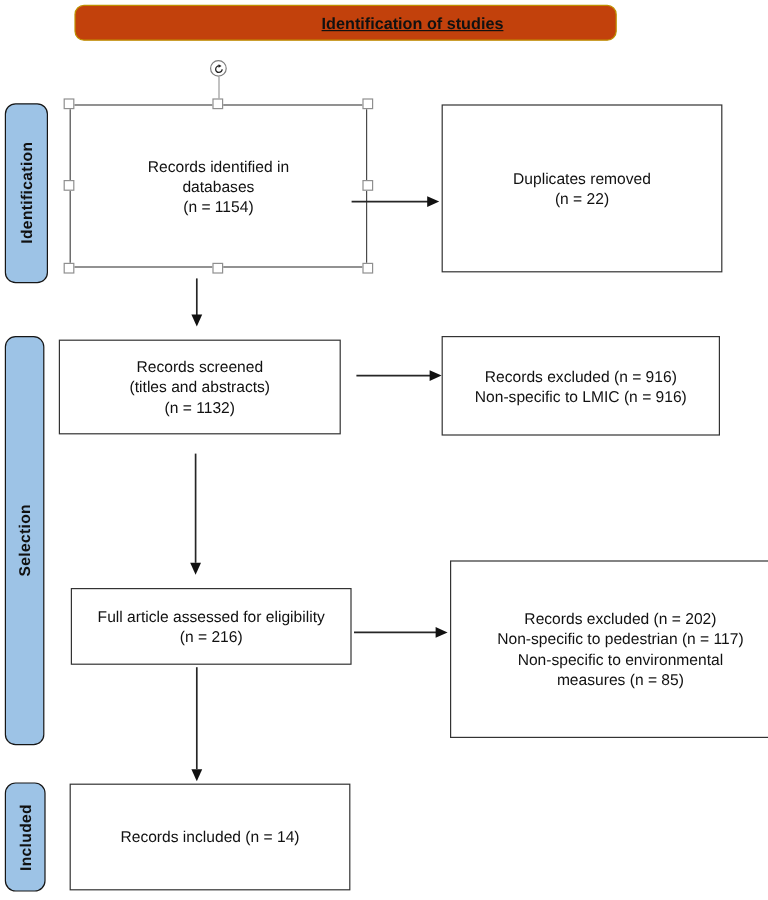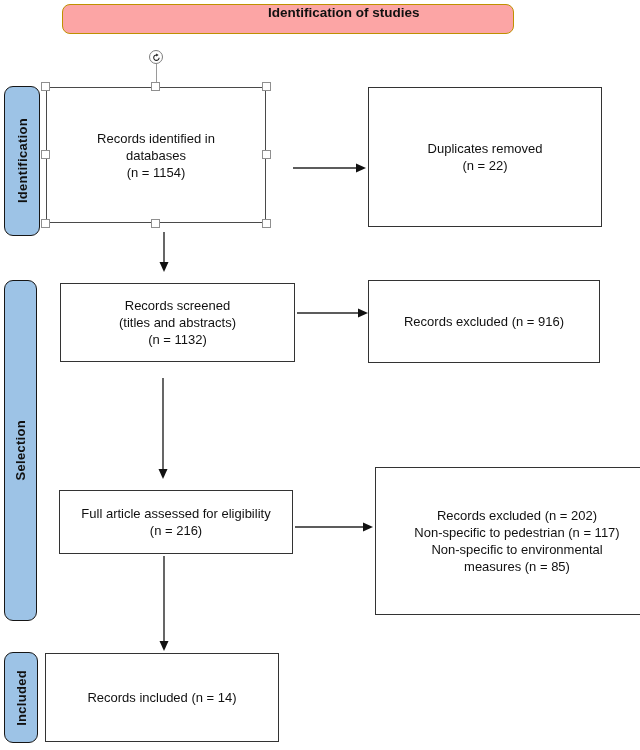--- a/index.html
+++ b/index.html
@@ -3,22 +3,22 @@
 <meta charset="utf-8">
 <style>
   html,body { margin:0; padding:0; background:#fff; }
   .canvas {
     position:relative; width:640px; height:750px; background:#ffffff;
     font-family:"Liberation Sans", sans-serif; overflow:hidden; color:#111;
   }
   
   .banner {
     position:absolute; left:62px; top:4px; width:452px; height:30px;
-    background:#fca5a5; border:1.5px solid #BF9000; border-radius:8px;
-    display:flex; align-items:flex-start; box-sizing:border-box;
+    background:#c2410c; border:1.5px solid #BF9000; border-radius:8px;
+    display:flex; align-items:center; box-sizing:border-box;text-decoration:underline;
   }
   .banner span {
     font-weight:bold; font-size:13.5px; padding-left:205px; white-space:nowrap;
   }
   
   .fbox {
     position:absolute; background:#ffffff; border:1.6px solid #333333;
     box-sizing:border-box; display:flex; flex-direction:column;
     align-items:center; justify-content:center; text-align:center;
     font-size:13px; line-height:17px;
@@ -75,21 +75,21 @@
   <div class="stage" style="left:4px; top:86px; width:36px; height:150px;">
     <span>Identification</span>
   </div>
   <div class="stage" style="left:4px; top:280px; width:33px; height:341px;">
     <span>Selection</span>
   </div>
   <div class="stage" style="left:4px; top:652px; width:34px; height:91px;">
     <span>Included</span>
   </div>
 
-  <div class="sel-wrap" style="left:46px; top:87px; width:220px; height:136px;">
+  <div class="sel-wrap" style="left:58px; top:87px; width:248px; height:136px;">
     <div class="fbox">
       <div class="ln">Records identified in</div>
       <div class="ln">databases</div>
       <div class="ln">(n = 1154)</div>
     </div>
     <div class="rot-stem"></div>
     <div class="rot-circle">
       <svg width="9" height="9" viewBox="0 0 10 10">
         <path d="M7.9,5.2 A3,3 0 1 1 5,2.2" fill="none" stroke="#222" stroke-width="1.2"></path>
         <polygon points="4.6,0.5 7.4,2.2 4.6,3.9" fill="#222"></polygon>
@@ -103,43 +103,44 @@
     <div class="handle h-sw"></div>
     <div class="handle h-s"></div>
     <div class="handle h-se"></div>
   </div>
 
   <div class="fbox" style="left:368px; top:87px; width:234px; height:140px;">
     <div class="ln">Duplicates removed</div>
     <div class="ln">(n = 22)</div>
   </div>
 
-  <div class="fbox" style="left:60px; top:283px; width:235px; height:79px;">
+  <div class="fbox" style="left:49px; top:283px; width:235px; height:79px;">
     <div class="ln">Records screened</div>
     <div class="ln">(titles and abstracts)</div>
     <div class="ln">(n = 1132)</div>
   </div>
 
   <div class="fbox" style="left:368px; top:280px; width:232px; height:83px;text-align:right;">
     <div class="ln">Records excluded (n = 916)</div>
+    <div class="ln">Non-specific to LMIC (n = 916)</div>
   </div>
 
   <div class="fbox" style="left:59px; top:490px; width:234px; height:64px;">
     <div class="ln">Full article assessed for eligibility</div>
     <div class="ln">(n = 216)</div>
   </div>
 
   <div class="fbox" style="left:375px; top:467px; width:284px; height:148px;">
     <div class="ln">Records excluded (n = 202)</div>
     <div class="ln">Non-specific to pedestrian (n = 117)</div>
     <div class="ln">Non-specific to environmental</div>
     <div class="ln">measures (n = 85)</div>
   </div>
 
-  <div class="fbox" style="left:45px; top:653px; width:234px; height:89px;">
+  <div class="fbox" style="left:58px; top:653px; width:234px; height:89px;">
     <div class="ln">Records included (n = 14)</div>
   </div>
 
   <svg class="arrows" width="640" height="750" viewBox="0 0 640 750">
     <g>
       <line x1="293" y1="168" x2="357" y2="168"></line>
       <polygon points="366,168 356,163.5 356,172.5"></polygon>
     </g>
     <g>
       <line x1="164" y1="232" x2="164" y2="263"></line>

